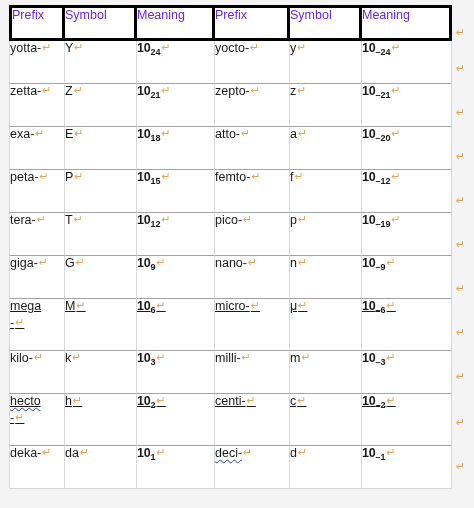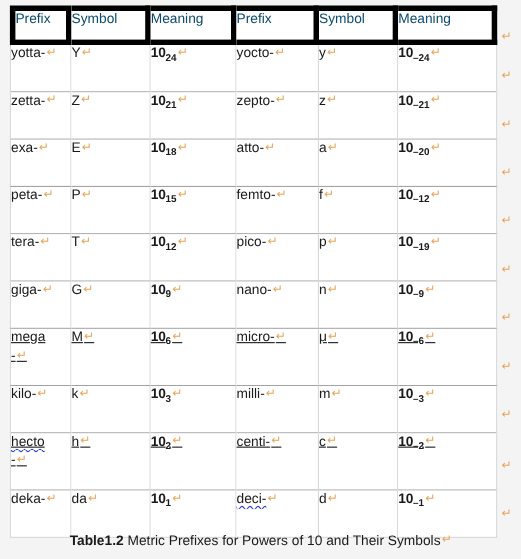--- a/index.html
+++ b/index.html
@@ -43,24 +43,24 @@
     background: #ffffff;
     padding: 0;
     vertical-align: top;
     font-weight: normal;
     text-align: left;
   }
 
   
   thead th {
     height: 36px;
-    border: 5px solid #000000;
+    border: 3px solid #000000;
     font-weight: bold;
     font-size: 12.5px;
-    color: #0c4a6e;
+    color: #6d28d9;
     padding: 8px 0 0 9px;
     box-sizing: border-box;
   }
   thead th.hdr-gap { border-left: none; }
   thead th .hdr-inner {
     display: inline-block;
     white-space: nowrap;
   }
 
   
@@ -261,17 +261,14 @@
       <span class="mmark" style="top: 146px;">↵</span>
       <span class="mmark" style="top: 190px;">↵</span>
       <span class="mmark" style="top: 234px;">↵</span>
       <span class="mmark" style="top: 278px;">↵</span>
       <span class="mmark" style="top: 322px;">↵</span>
       <span class="mmark" style="top: 366px;">↵</span>
       <span class="mmark" style="top: 412px;">↵</span>
       <span class="mmark" style="top: 456px;">↵</span>
     </div>
 
-  <div id="table-caption">
-    <span class="cap-bold">Table1.2</span><span> Metric Prefixes for Powers of 10 and Their Symbols</span><span class="ret">↵</span>
-  </div>
 
 </div>
 
 </body></html>

